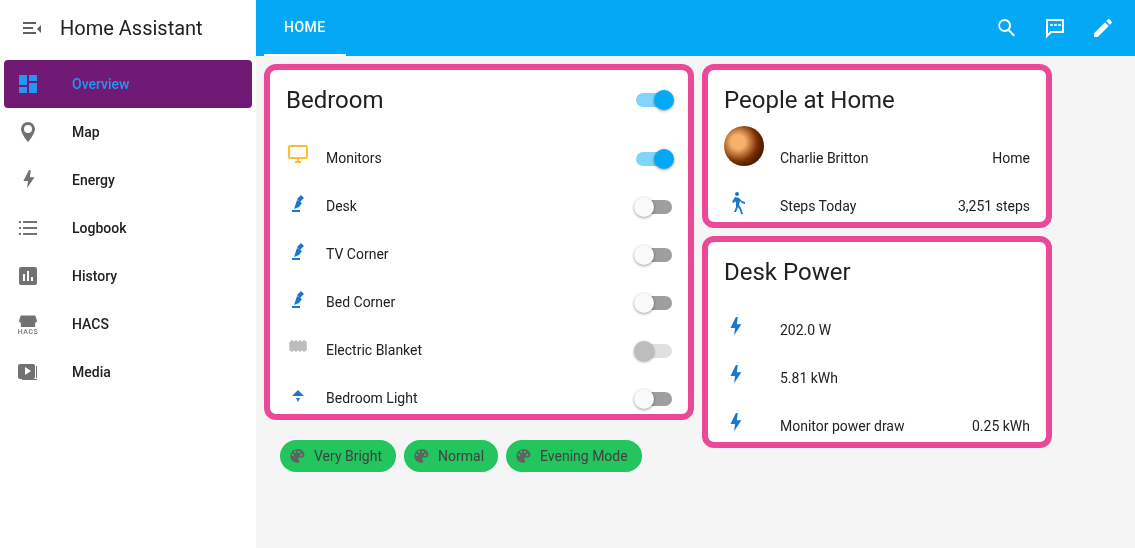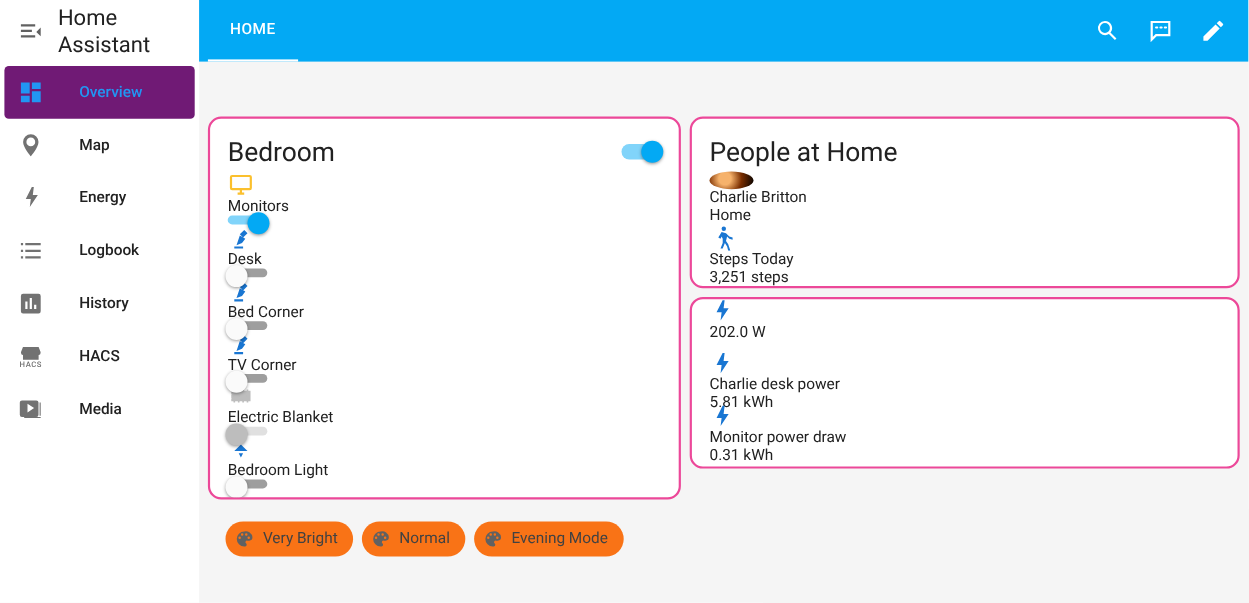--- a/index.html
+++ b/index.html
@@ -61,21 +61,20 @@
     }
     .sidebar-item.active .icon { color: #2196f3; }
     .sidebar-item .hacs-text { font-size: 9px; letter-spacing: 0.5px; }
     
     .main {
       flex: 1;
       display: flex;
       flex-direction: column;
       background: #f5f5f5;
       height: 100%;
-      gap: 42px;
     }
     .header {
       height: 56px;
       background: #03a9f4;
       color: #fff;
       display: flex;
       align-items: center;
       padding: 0 8px;
     }
     .tab {
@@ -99,44 +98,43 @@
     .content {
       flex: 1;
       padding: 8px 8px;
       display: flex;
       gap: 8px;
       overflow-y: auto;
       align-items: flex-start;
     }
     .col { display: flex; flex-direction: column; gap: 8px; }
     .col-left { width: 430px; }
-    .col-right { width: 500px; }
+    .col-right { width: 350px; }
     .card {
       background: #fff;
       border-radius: 12px;
-      border: 2px solid #ec4899;
+      border: 6px solid #ec4899;
       overflow: hidden;
     }
     .card-title-row {
       display: flex;
       align-items: center;
       padding: 16px 16px 4px;
     }
     .card-title {
       font-size: 24px;
       font-weight: 400;
       flex: 1;
       color: #212121;
     }
     .row {
       display: flex;
-      align-items: flex-start;
+      align-items: flex-end;
       height: 48px;
       padding: 0 16px;
-      flex-direction: column;
     }
     .row .row-icon {
       width: 40px;
       display: flex;
       align-items: center;
       justify-content: flex-start;
     }
     .row .row-name { flex: 1; color: #212121; }
     .row .row-val { color: #212121; }
     
@@ -167,21 +165,21 @@
       flex-wrap: wrap;
       gap: 8px;
       padding: 12px 16px 16px;
     }
     .chip {
       display: inline-flex;
       align-items: center;
       height: 32px;
       padding: 0 14px 0 8px;
       border-radius: 16px;
-      background: #f97316;
+      background: #22c55e;
       color: #424242;
       font-size: 14px;
       cursor: pointer;
     }
     .chip .chip-icon { margin-right: 8px; display:flex; }
     .avatar {
       width: 40px; height: 40px; border-radius: 50%;
       background: radial-gradient(circle at 35% 40%, #f6b26b 0%, #f6b26b 20%, #7a2e00 55%, #000 100%);
       margin-right: 16px;
     }
@@ -315,31 +313,31 @@
           <span class="row-name">Desk</span>
           <div class="switch"></div>
         </div>
 
         <div class="row">
           <span class="row-icon">
             <svg width="24" height="24" viewBox="0 0 24 24" fill="#1976d2">
                 <path d="M6 20h8v2H6v-2m2-1l3-9 5 3-3 4-5 2m8-13l2 2-4 4-3-3 4-4 1 1z"></path>
               </svg>
           </span>
-          <span class="row-name">Bed Corner</span>
+          <span class="row-name">TV Corner</span>
           <div class="switch"></div>
         </div>
 
         <div class="row">
           <span class="row-icon">
             <svg width="24" height="24" viewBox="0 0 24 24" fill="#1976d2">
                 <path d="M6 20h8v2H6v-2m2-1l3-9 5 3-3 4-5 2m8-13l2 2-4 4-3-3 4-4 1 1z"></path>
               </svg>
           </span>
-          <span class="row-name">TV Corner</span>
+          <span class="row-name">Bed Corner</span>
           <div class="switch"></div>
         </div>
 
         <div class="row">
           <span class="row-icon">
             <svg width="24" height="24" viewBox="0 0 24 24" fill="#bdbdbd">
                 <path d="M4 8h16v2H4V8m0 3h16v2H4v-2m0 3h16v2H4v-2M6 6v12M10 6v12M14 6v12M18 6v12" stroke="#bdbdbd" stroke-width="1.5"></path>
               </svg>
           </span>
           <span class="row-name">Electric Blanket</span>
@@ -406,43 +404,45 @@
                 <path d="M11 7l-3 5 2 1 1-2 1 2v4l-2 5h2l2-5 2 3 1 4h2l-2-6-2-3 1-4 2 2 3 1v-2l-3-1-3-3-4-1z"></path>
               </svg>
           </span>
           <span class="row-name">Steps Today</span>
           <span class="row-val">3,251 steps</span>
         </div>
         <div style="height:8px;"></div>
       </div>
 
       <div class="card">
+        <div class="card-title-row">
+          <div class="card-title">Desk Power</div>
+        </div>
         <div class="row">
           <span class="sensor-icon">
             <svg width="22" height="22" viewBox="0 0 24 24" fill="#1976d2">
                 <path d="M11 21l1-8H7l6-12h2l-1 8h5l-8 12z"></path>
               </svg>
           </span>
           <span class="row-val">202.0 W</span>
         </div>
         <div class="row">
           <span class="sensor-icon">
             <svg width="22" height="22" viewBox="0 0 24 24" fill="#1976d2">
                 <path d="M11 21l1-8H7l6-12h2l-1 8h5l-8 12z"></path>
               </svg>
           </span>
-          <span class="row-name">Charlie desk power</span>
           <span class="row-val">5.81 kWh</span>
         </div>
         <div class="row">
           <span class="sensor-icon">
             <svg width="22" height="22" viewBox="0 0 24 24" fill="#1976d2">
                 <path d="M11 21l1-8H7l6-12h2l-1 8h5l-8 12z"></path>
               </svg>
           </span>
           <span class="row-name">Monitor power draw</span>
-          <span class="row-val">0.31 kWh</span>
+          <span class="row-val">0.25 kWh</span>
         </div>
         <div style="height:8px;"></div>
       </div>
     </div>
   </div>
 </main>
 
 </body></html>

